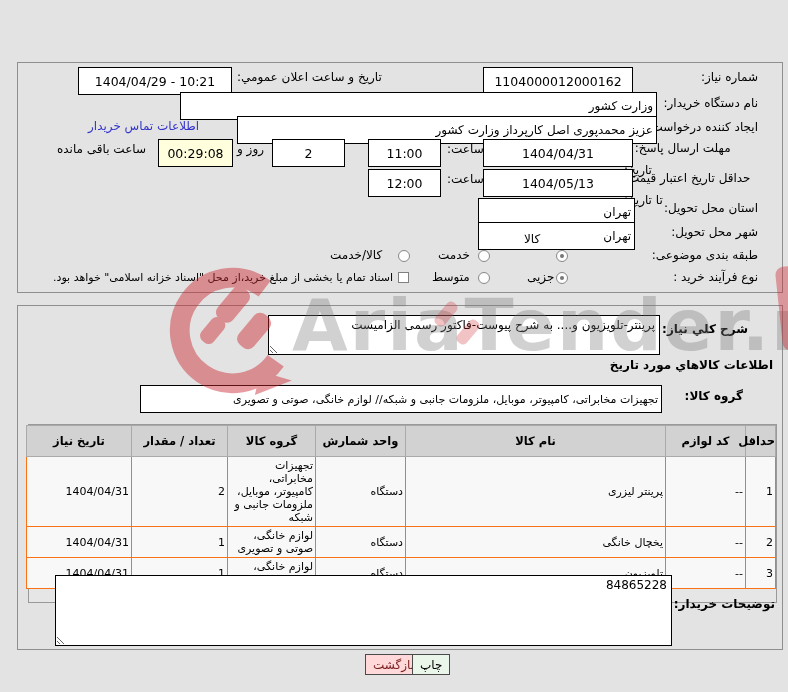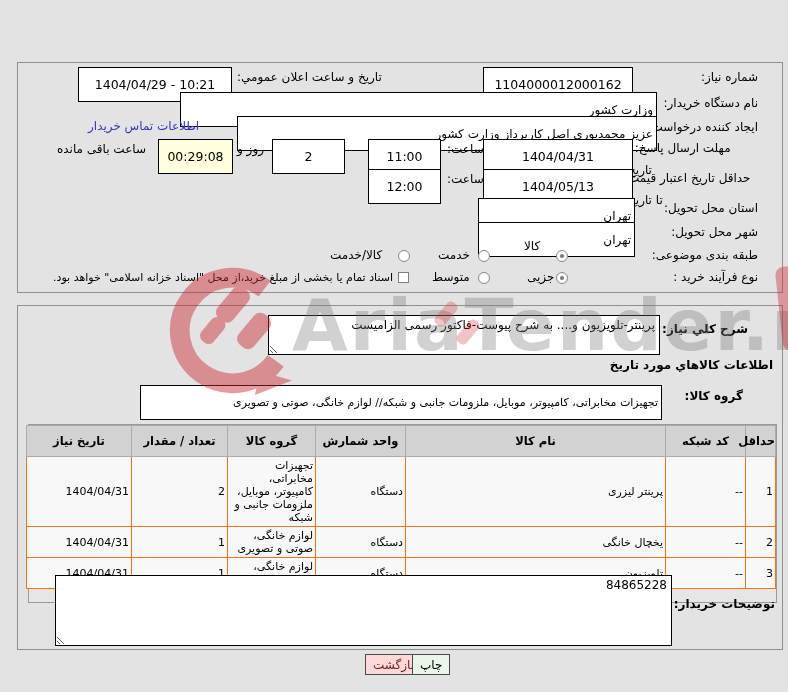--- a/index.html
+++ b/index.html
@@ -12,21 +12,21 @@
   .screen{position:relative; width:788px; height:692px; background:var(--page-bg); overflow:hidden; direction:rtl; font-size:12px; color:#000;}
   .titlebar{position:absolute; left:3px; top:5px; width:781px; height:36px; background:var(--header-bg); border:1px solid #333;
             color:#fff; display:flex; align-items:center; padding:0 14px; font-size:13px;}
   .panel{position:absolute; border:1px solid var(--panel-border);}
   .panel1{left:17px; top:62px; width:766px; height:231px;}
   .panel2{left:17px; top:305px; width:766px; height:345px;}
   .flabel{position:absolute; right:30px; font-size:12px; white-space:nowrap;}
   .wrap2{white-space:pre-line; width:134px; text-align:left; line-height:22px;}
   .slabel{position:absolute; font-size:12px; white-space:nowrap;}
   .blabel{position:absolute; font-weight:bold; font-size:12px; white-space:nowrap;}
-  .box{position:absolute; height:35px; border:1px solid #000; background:#fff; font-family:inherit; font-size:12px; padding:12px 3px; direction:rtl;}
+  .box{position:absolute; height:28px; border:1px solid #000; background:#fff; font-family:inherit; font-size:12px; padding:12px 3px; direction:rtl;}
   .num{text-align:center; direction:ltr; unicode-bidi:plaintext; font-size:12.5px;}
   .countdown{background:var(--countdown-bg);}
   .link{position:absolute; color:var(--link); font-size:12px; white-space:nowrap; cursor:pointer;}
   .radio{position:absolute; width:12px; height:12px; border:1px solid #888; border-radius:50%; background:#fdfdfd;}
   .radio.on::after{content:""; position:absolute; left:3px; top:3px; width:4px; height:4px; border-radius:50%; background:#777;}
   .checkbox{position:absolute; width:11px; height:11px; border:1px solid #808080; background:#fff;}
   textarea.ta{position:absolute; border:1px solid #000; background:#fff; font-family:inherit; font-size:12px; padding:2px 4px; direction:rtl; resize:both;}
   .table-wrap{position:absolute; left:28px; top:424px; width:749px; border:1px solid #999; background:#e6e6e6; padding-bottom:13px;}
   table{width:100%; border-collapse:collapse; direction:rtl; table-layout:fixed;}
   th{background:var(--table-header-bg); font-size:11.5px; font-weight:bold; border:1px solid #aaa; height:31px; text-align:center;}
@@ -78,21 +78,21 @@
   <input class="box num" style="left: 368px; top: 169px; width: 73px;" readonly="" value="12:00">
 
   <span class="flabel" style="top:201px">استان محل تحویل:</span>
   <input class="box" style="left: 478px; top: 198px; width: 157px;" readonly="" value="تهران">
 
   <span class="flabel" style="top:225px">شهر محل تحویل:</span>
   <input class="box" style="left: 478px; top: 222px; width: 157px;" readonly="" value="تهران">
 
   <span class="flabel" style="top:248px">طبقه بندی موضوعی:</span>
   <span class="radio on" style="left:556px; top:250px"></span>
-  <span class="slabel" style="left:524px; top:239px">کالا</span>
+  <span class="slabel" style="left:524px; top:232px">کالا</span>
   <span class="radio" style="left:478px; top:250px"></span>
   <span class="slabel" style="left:438px; top:248px">خدمت</span>
   <span class="radio" style="left:398px; top:250px"></span>
   <span class="slabel" style="left:330px; top:248px">کالا/خدمت</span>
 
   <span class="flabel" style="top:270px">نوع فرآیند خرید :</span>
   <span class="radio on" style="left:556px; top:272px"></span>
   <span class="slabel" style="left:527px; top:270px">جزیی</span>
   <span class="radio" style="left:478px; top:272px"></span>
   <span class="slabel" style="left:432px; top:270px">متوسط</span>
@@ -116,21 +116,21 @@
           <col style="width:80px">
           <col style="width:260px">
           <col style="width:90px">
         <col style="width:88px">
           <col style="width:96px">
           <col style="width:105px">
       </colgroup>
       <thead>
           <tr>
             <th>حداقل</th>
-            <th>کد شبکه</th>
+            <th>کد لوازم</th>
             <th>نام کالا</th>
             <th>واحد شمارش</th>
             <th>گروه کالا</th>
             <th>تعداد / مقدار</th>
             <th>تاریخ نیاز</th>
           </tr>
         </thead>
       <tbody>
           <tr>
             <td>1</td>

